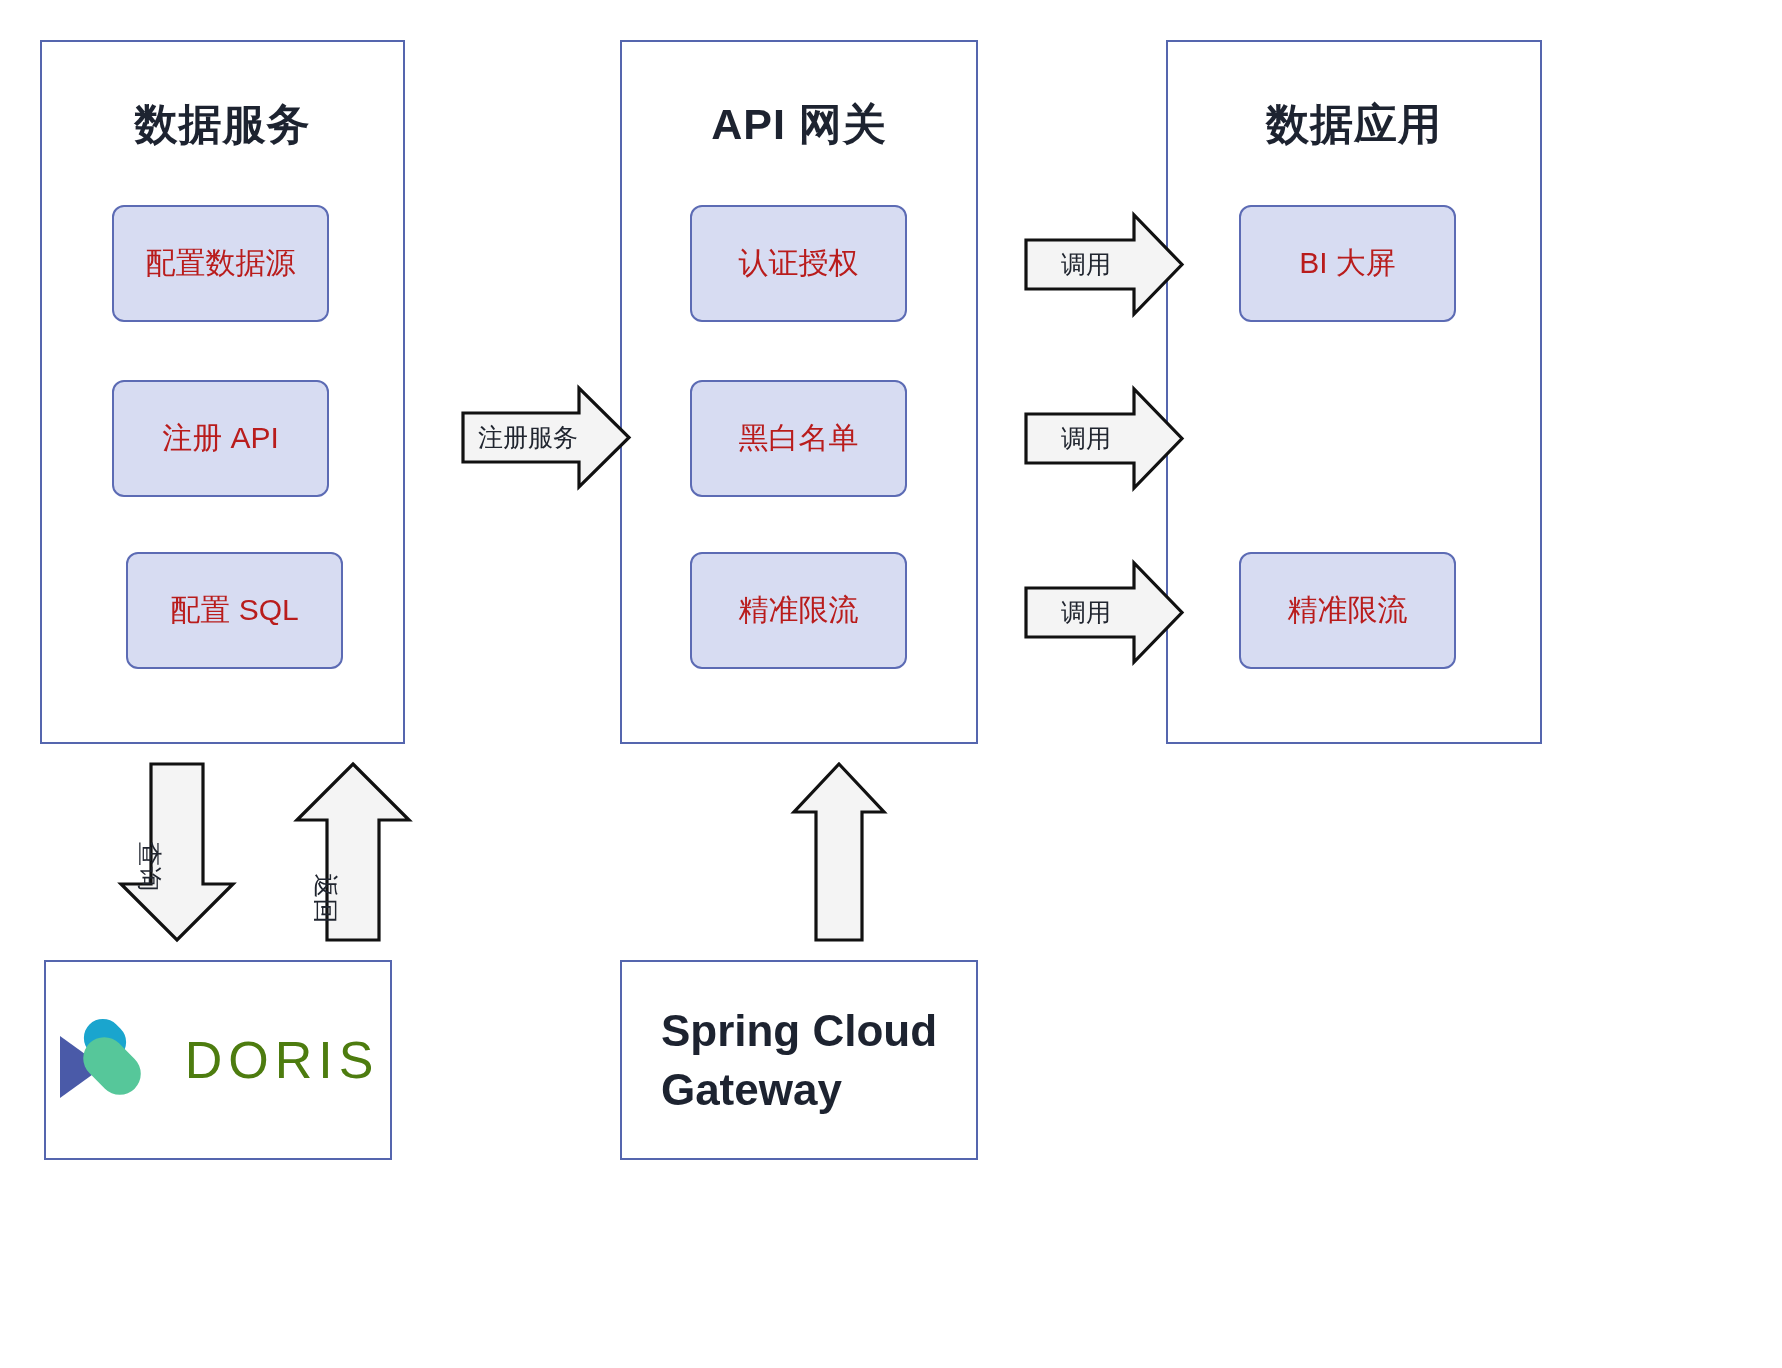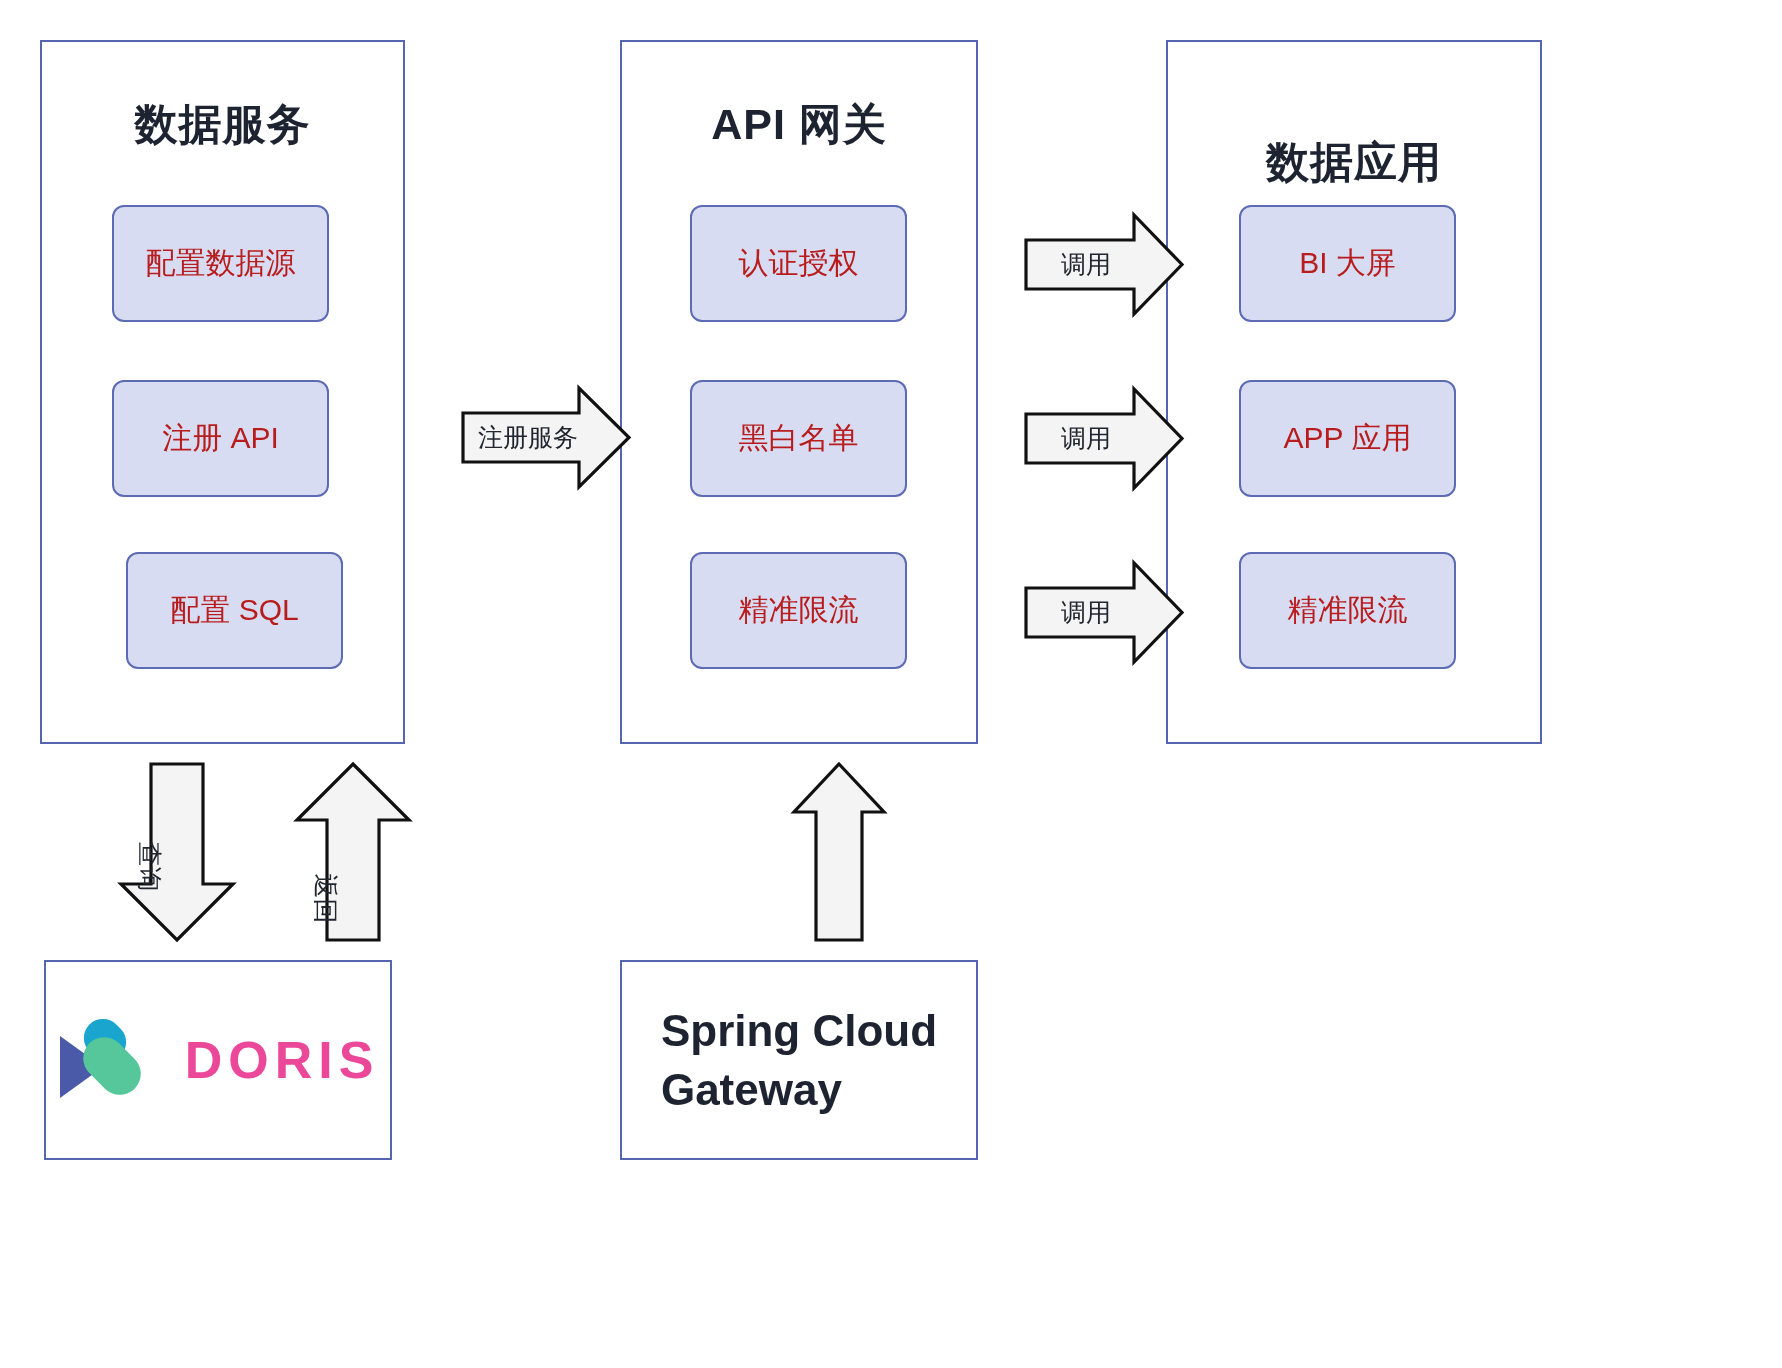--- a/index.html
+++ b/index.html
@@ -111,23 +111,23 @@
     gap: 26px;
   }
   .doris-mark {
     position: relative;
     width: 86px;
     height: 96px;
     flex: 0 0 auto;
   }
   .doris-word {
     font-size: 52px;
-    font-weight: bold;
+    font-weight: normal;
     letter-spacing: 6px;
-    color: #ec4899;
+    color: #4d7c0f;
     margin-left: 16px;
   }
 </style>
 </head>
 <body>
 
 <div id="canvas">
 
   <div class="panel" style="left:40px; top:40px; width:365px; height:704px;"></div>
   <div class="panel-title" style="left:40px; top:96px; width:365px;">数据服务</div>
@@ -137,24 +137,23 @@
   <div class="chip" style="left:126px; top:552px; width:217px; height:117px;">配置 SQL</div>
 
   <div class="panel" style="left:620px; top:40px; width:358px; height:704px;"></div>
   <div class="panel-title" style="left:620px; top:96px; width:358px;">API 网关</div>
 
   <div class="chip" style="left:690px; top:205px; width:217px; height:117px;">认证授权</div>
   <div class="chip" style="left:690px; top:380px; width:217px; height:117px;">黑白名单</div>
   <div class="chip" style="left:690px; top:552px; width:217px; height:117px;">精准限流</div>
 
   <div class="panel" style="left:1166px; top:40px; width:376px; height:704px;"></div>
-  <div class="panel-title" style="left:1166px; top:96px; width:376px;margin-top:38px;">数据应用</div>
+  <div class="panel-title" style="left:1166px; top:96px; width:376px;">数据应用</div>
 
   <div class="chip" style="left:1239px; top:205px; width:217px; height:117px;">BI 大屏</div>
-  <div class="chip" style="left:1239px; top:380px; width:217px; height:117px;">APP 应用</div>
   <div class="chip" style="left:1239px; top:552px; width:217px; height:117px;">精准限流</div>
 
   <div class="arrow-wrap" style="left:425px; top:385px; width:170px; height:105px;">
     <svg width="170" height="105" viewBox="0 0 170 105">
       <polygon points="2,28 118,28 118,3 168,52.5 118,102 118,77 2,77" fill="#f4f4f4" stroke="#111111" stroke-width="3.2" stroke-linejoin="miter"></polygon>
     </svg>
     <div class="arrow-label" style="padding-right:46px;">
       <span>注册服务</span>
     </div>
   </div>

